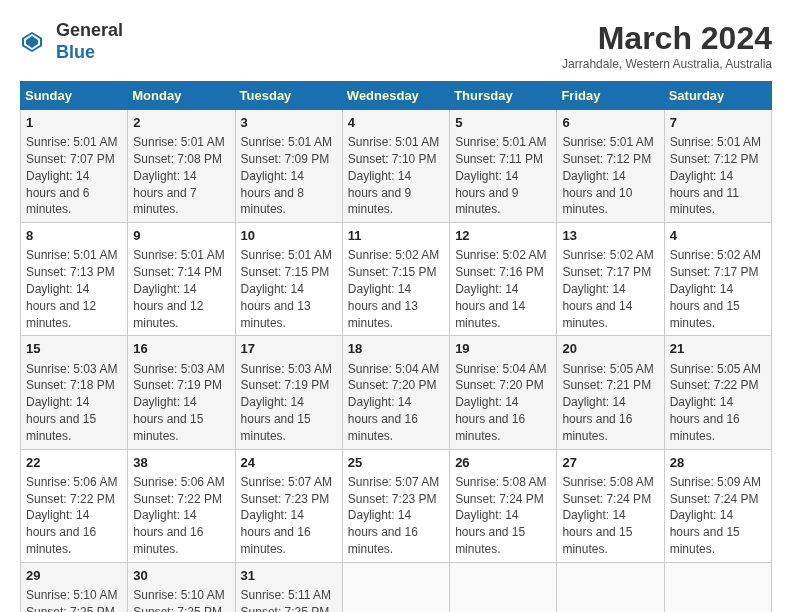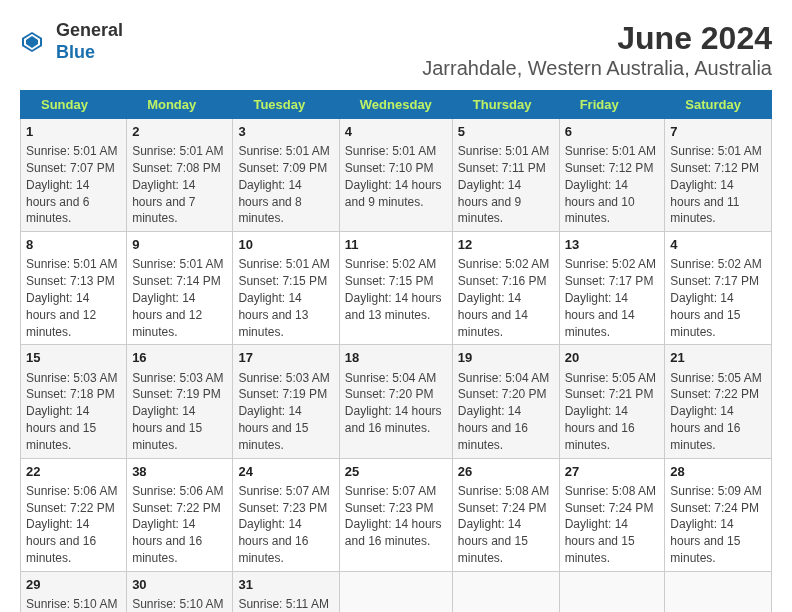--- a/index.html
+++ b/index.html
@@ -34,32 +34,32 @@
     }
     .title-section {
       text-align: right;
     }
     .calendar-title {
       font-size: 32px;
       font-weight: bold;
       color: #333;
     }
     .calendar-subtitle {
-      font-size: 20px;
+      font-size: 12px;
       color: #555;
     }
     .calendar-table {
       width: 100%;
       border-collapse: collapse;
       font-size: 11px;
     }
     .calendar-table thead th {
       background-color: #1a6faf;
-      color: #bef264;
-      padding: 6px 20px;
+      color: #fef9c3;
+      padding: 6px 4px;
       text-align: left;
       font-size: 13px;
       font-weight: bold;
       border: 1px solid #1a6faf;
     }
     .calendar-table tbody td {
       vertical-align: top;
       padding: 4px 5px;
       border: 1px solid #ccc;
       width: calc(100% / 7);
@@ -97,21 +97,21 @@
       <polygon points="12,2 22,8 22,16 12,22 2,16 2,8" fill="#1a6faf"></polygon>
       <polygon points="12,4 20,9 20,15 12,20 4,15 4,9" fill="white"></polygon>
       <polygon points="12,6 18,10 18,14 12,18 6,14 6,10" fill="#1a6faf"></polygon>
     </svg>
     <div class="logo-text">
       <span class="logo-general">General</span><br>
       <span class="logo-blue">Blue</span>
     </div>
   </div>
   <div class="title-section">
-    <div class="calendar-title">June 2024</div>
+    <div class="calendar-title">March 2024</div>
     <div class="calendar-subtitle">Jarrahdale, Western Australia, Australia</div>
   </div>
 </div>
 
 <table class="calendar-table">
   <thead>
     <tr>
     <th>Sunday</th>
         <th>Monday</th>
         <th>Tuesday</th>

